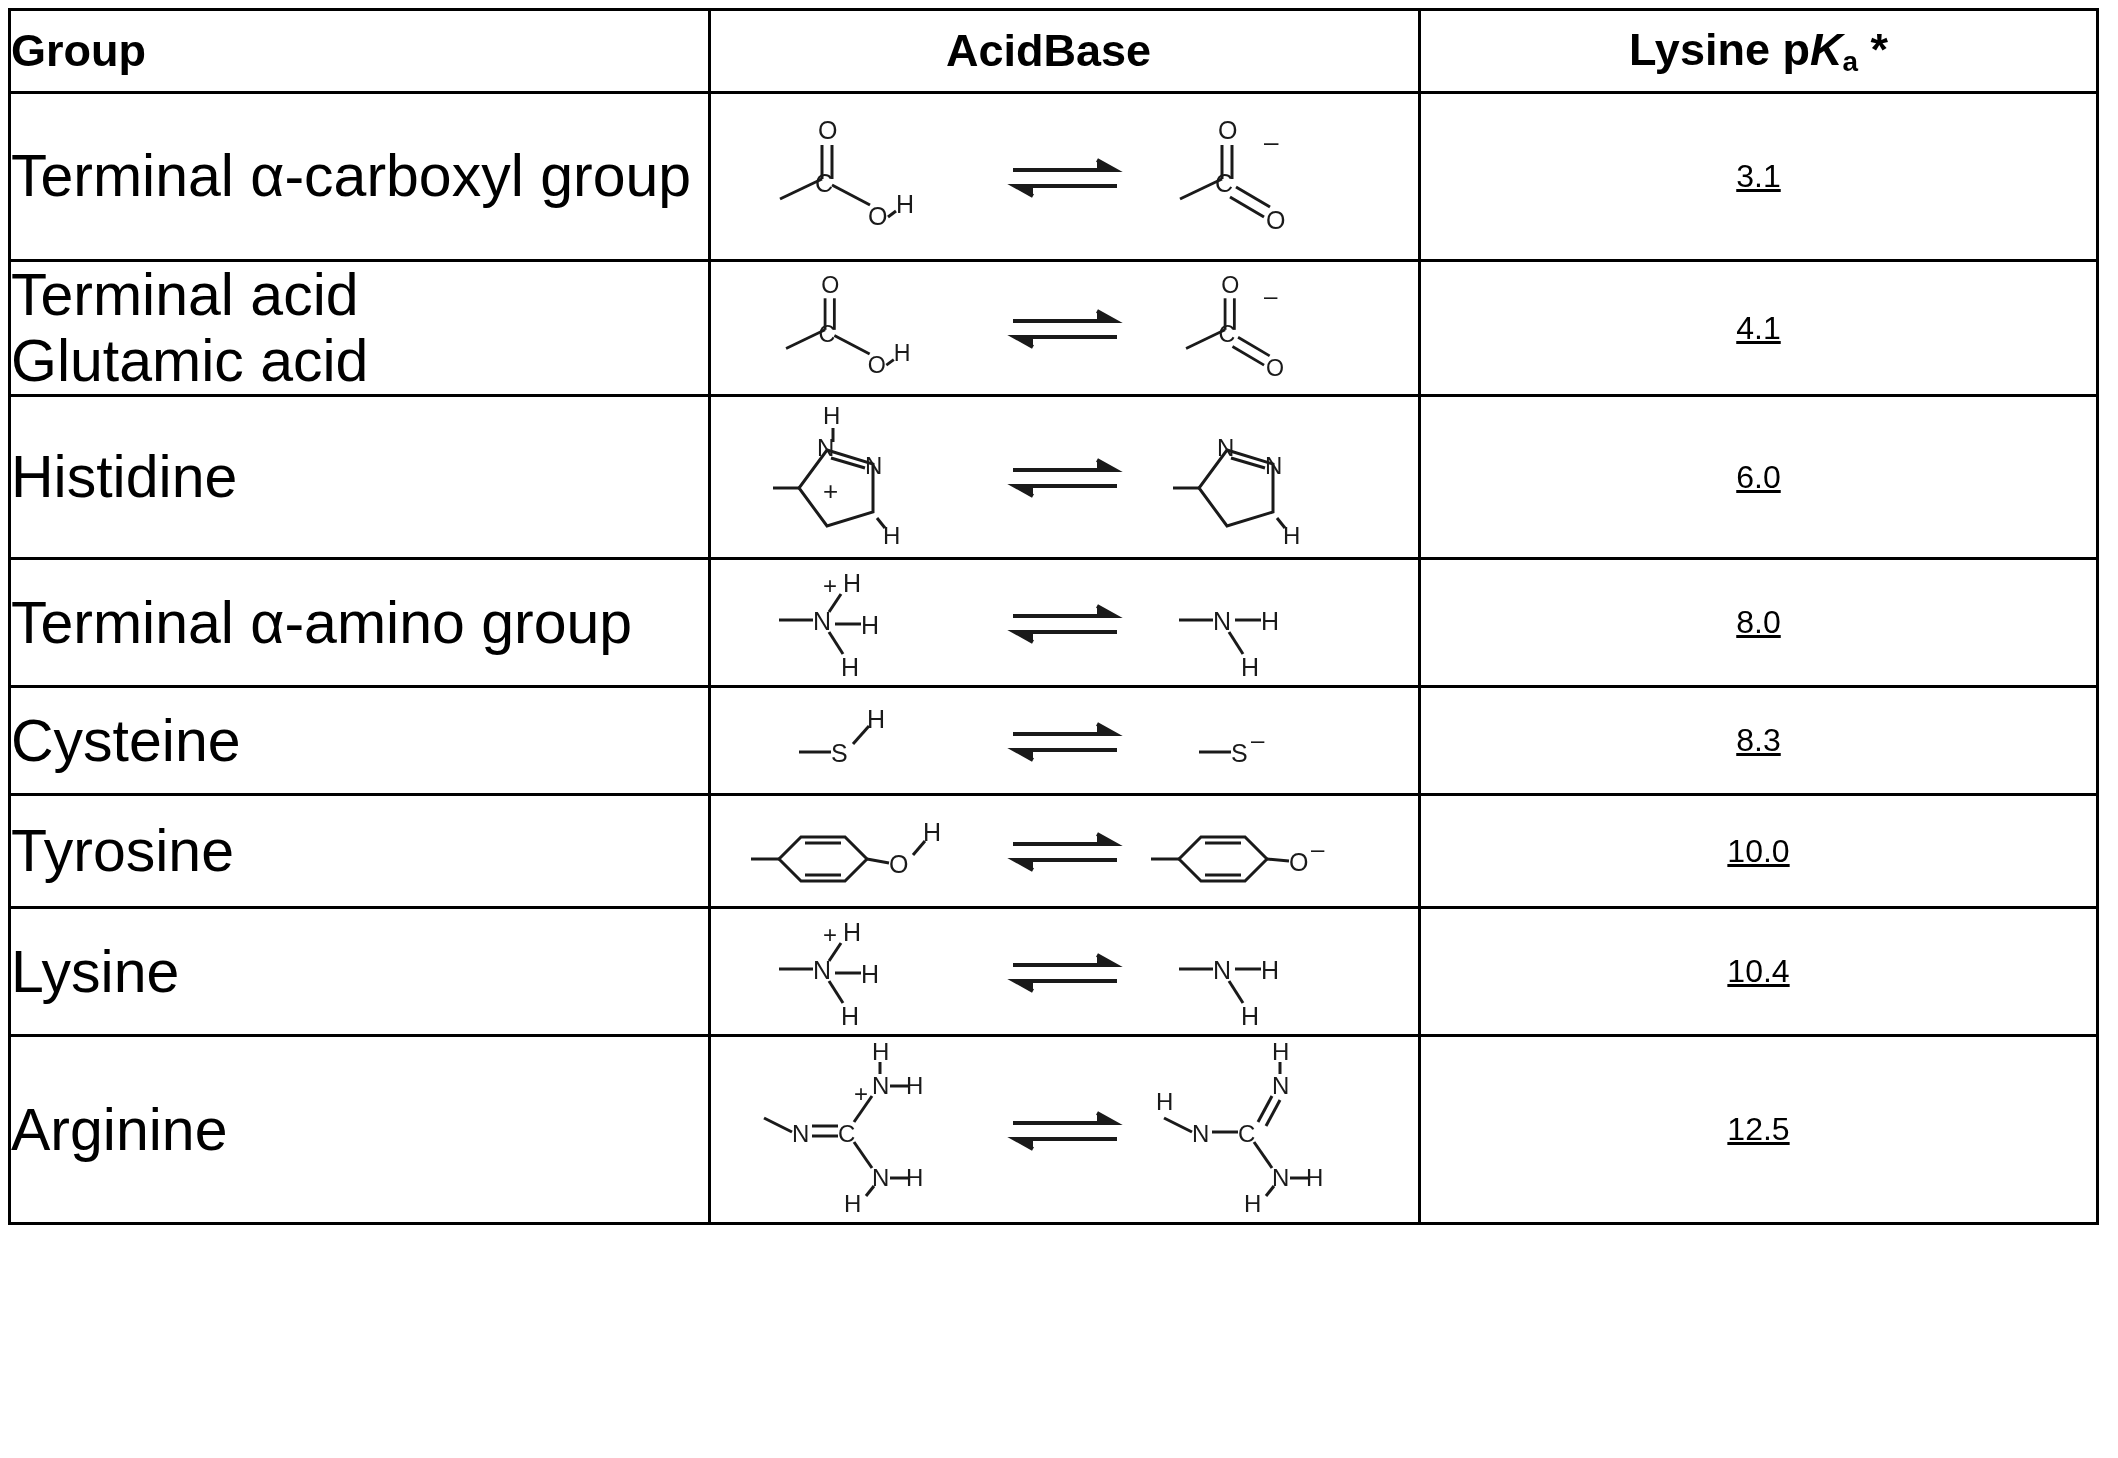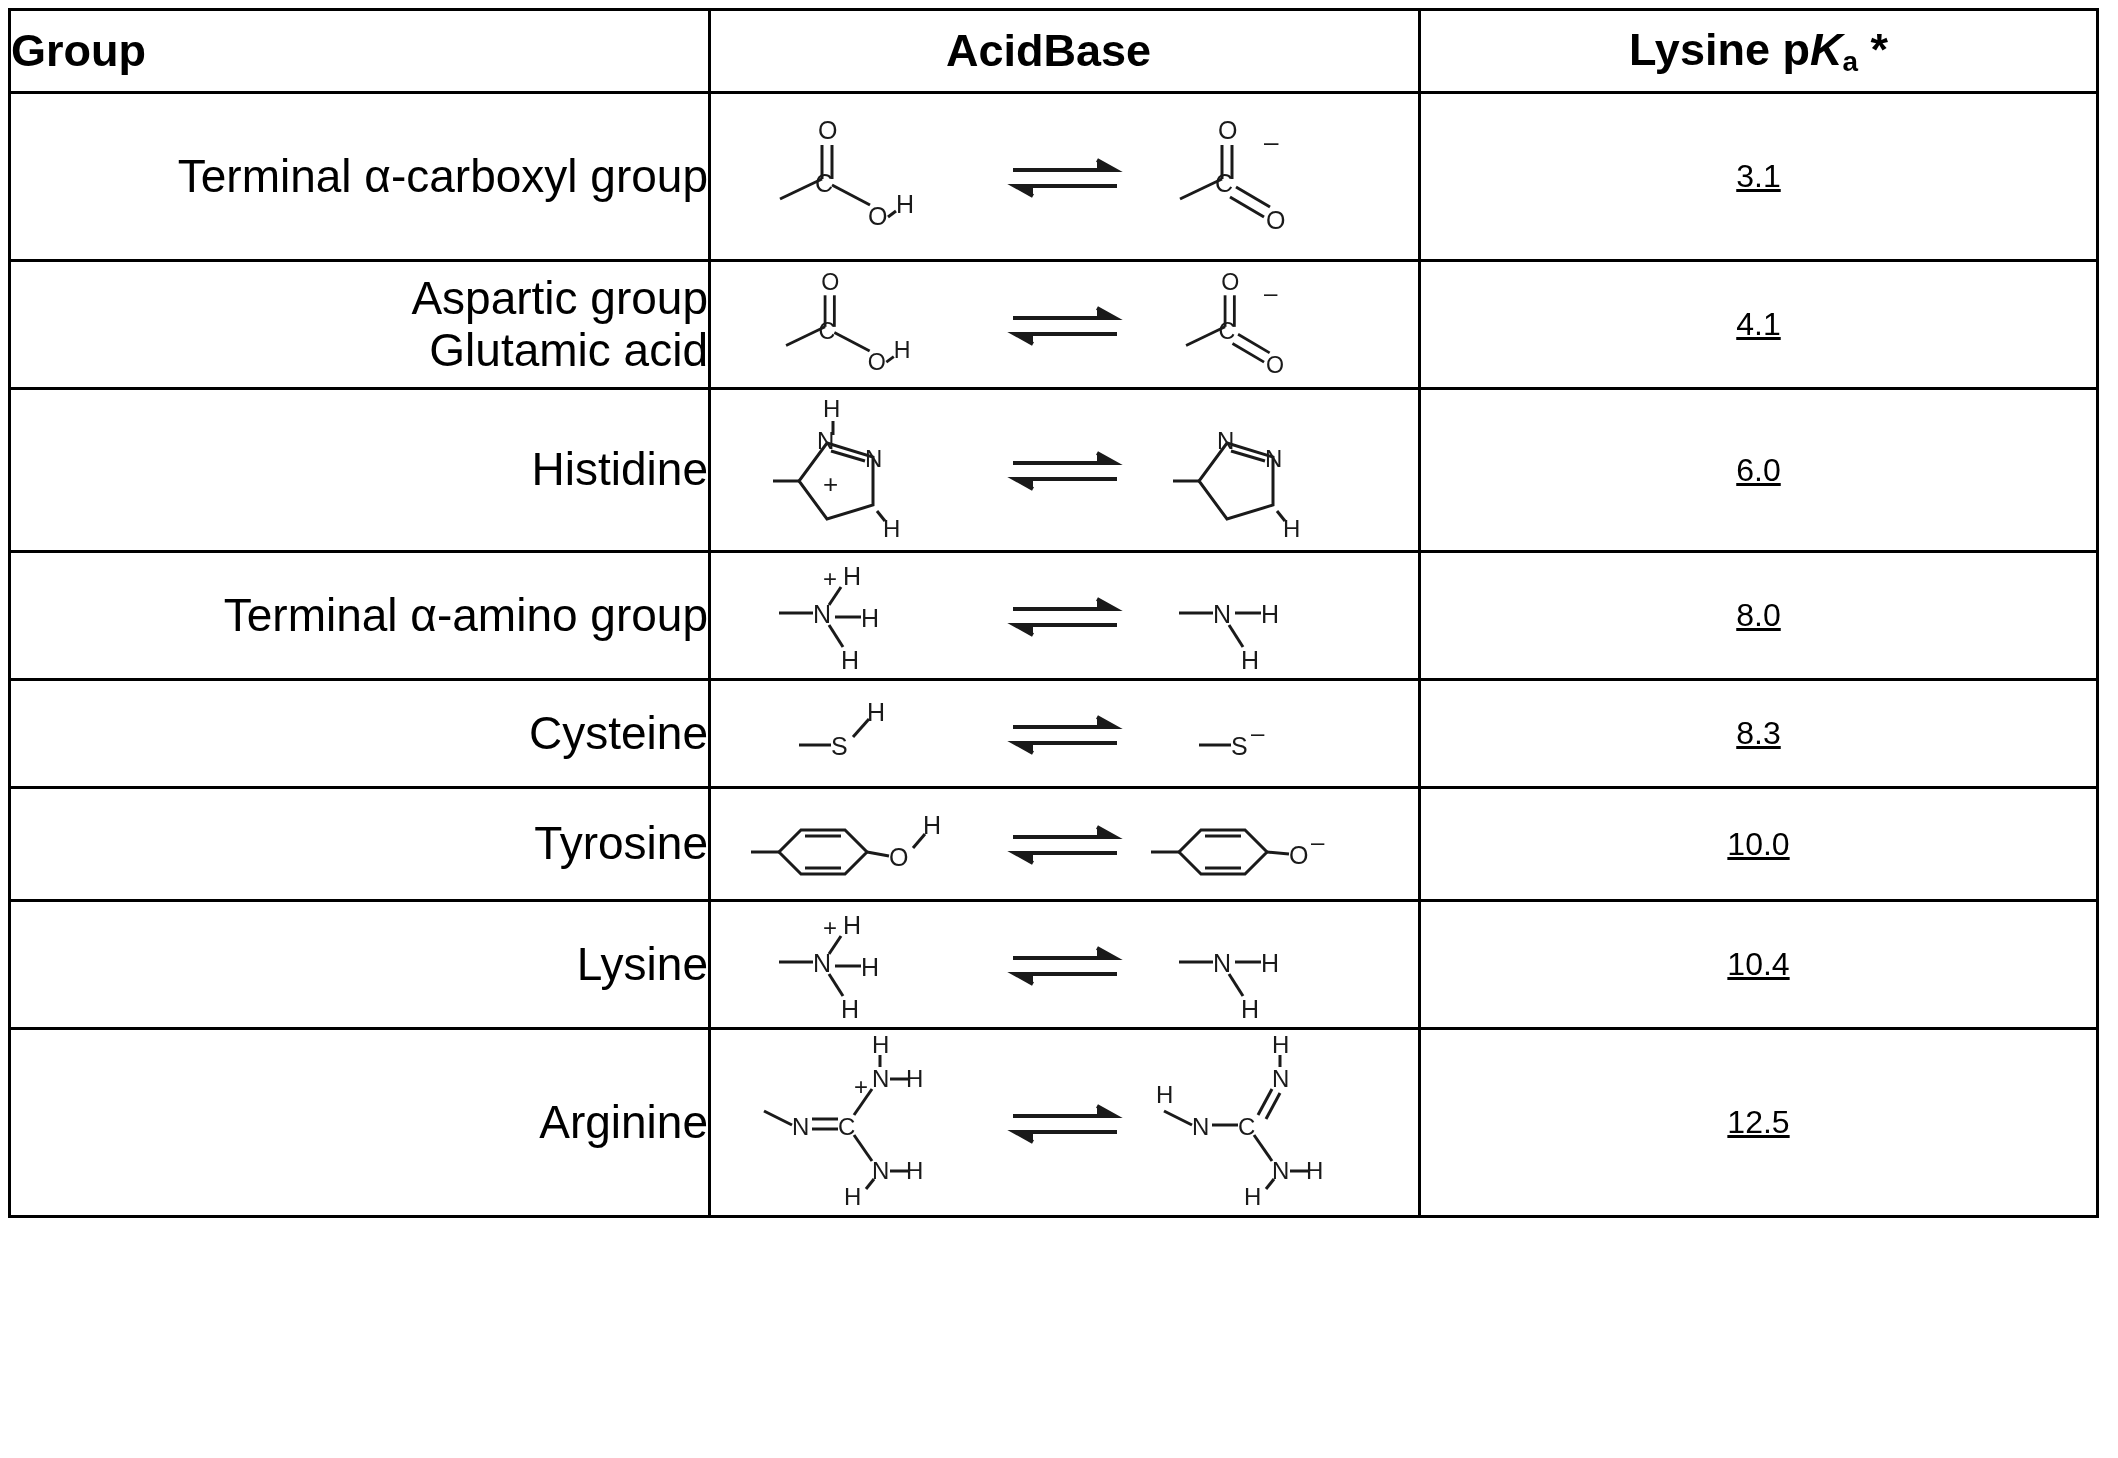--- a/index.html
+++ b/index.html
@@ -49,24 +49,24 @@
   .head-struct-inner {
     display: flex;
     align-items: center;
     justify-content: center;
     padding: 0 60px 0 28px;
     font-size: 45px;
     font-weight: bold;
   }
 
   td.group-cell {
-    font-size: 46px;
+    font-size: 59px;
     padding: 14px 18px 14px 28px;
     line-height: 1.12;
-    text-align: right;
+    text-align: left;
     margin-top: 28px;
   }
   td.pka-cell {
     font-size: 32px;
     text-align: center;
     text-decoration: underline;
   }
   td.struct-cell {
     padding: 6px 0;
   }
@@ -170,21 +170,21 @@
                 <text x="104" y="44" font-family="'Liberation Sans',sans-serif" font-size="26" fill="#1a1a1a">–</text>
               </svg>
             </div>
           </div>
         </td>
         <td class="pka-cell">3.1</td>
       </tr>
 
       <tr>
         <td class="group-cell">
-          <div>Aspartic group</div>
+          <div>Terminal acid</div>
           <div>Glutamic acid</div>
         </td>
         <td class="struct-cell">
           <div class="struct-wrap r2">
             <div class="mol">
               <svg width="210" height="130" viewBox="0 0 210 140">
                 <g stroke="#1a1a1a" stroke-width="3" fill="none">
                   <line x1="20" y1="92" x2="62" y2="72"></line>
                   <line x1="62" y1="72" x2="62" y2="38"></line>
                   <line x1="72" y1="72" x2="72" y2="38"></line>

